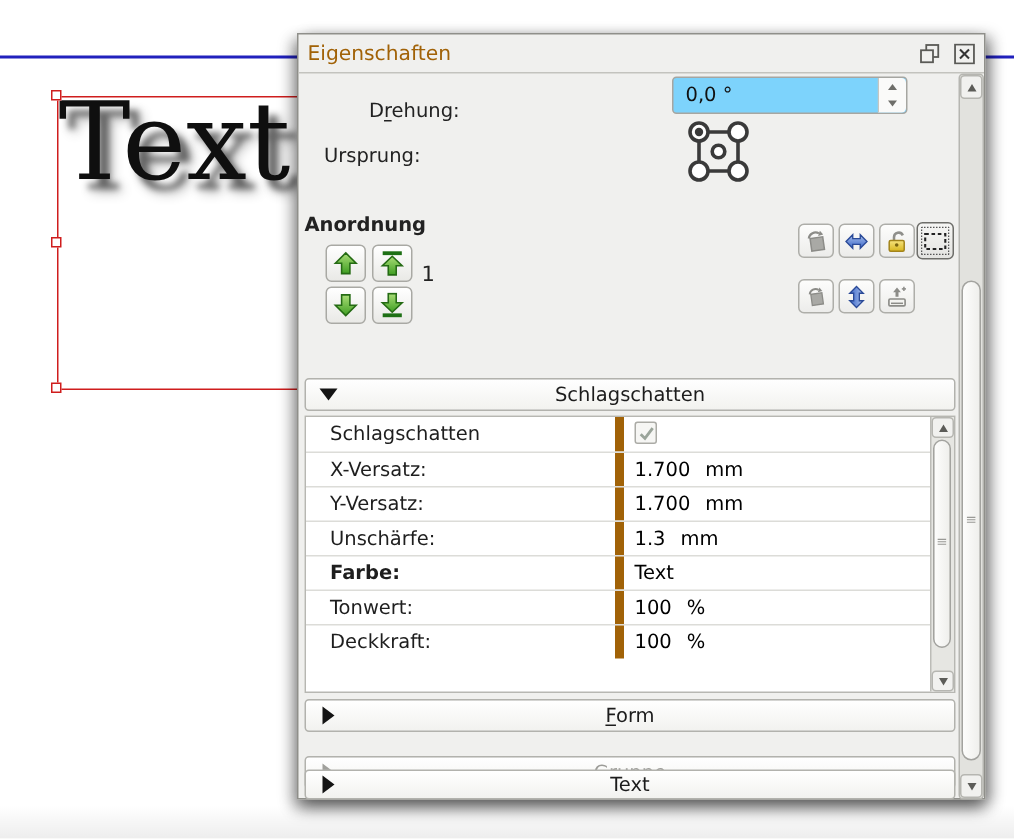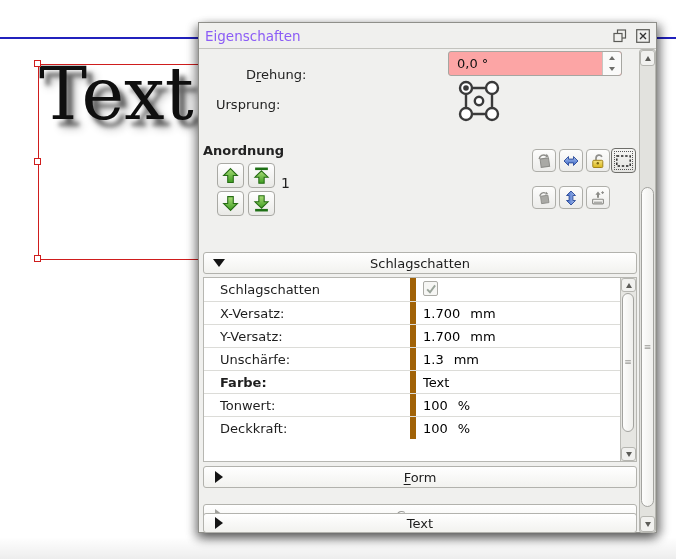--- a/index.html
+++ b/index.html
@@ -18,31 +18,31 @@
   .bottom-fade { position:absolute; left:0; bottom:0; width:676px; height:22px;
     background:linear-gradient(rgba(0,0,0,0),rgba(0,0,0,.07)); z-index:0; }
 
   
   .panel { position:absolute; left:198px; top:22px; width:459px; height:511px;
     background:#f0f0ee; border:1px solid #8f8f8a; z-index:5;
     box-shadow:0 6px 10px rgba(0,0,0,.40), -4px 4px 9px rgba(0,0,0,.22), 5px 2px 9px rgba(0,0,0,.28);
     font-size:13px; color:#1c1c1c; }
   .titlebar { position:absolute; left:0; top:0; width:100%; height:26px;
     border-bottom:1px solid #c3c3be; display:flex; align-items:center; padding:0 6px; }
-  .title { font-size:13.5px; color:#8b5cf6; }
+  .title { font-size:13.5px; color:#a16207; }
   .tb-icons { margin-left:auto; display:flex; gap:9px; align-items:center; }
   .tb-btn { width:14px; height:14px; display:flex; align-items:center; justify-content:center; cursor:default; }
 
   .label { position:absolute; color:#222; }
   .mn { text-decoration:underline; text-underline-offset:2px; }
   .bold { font-weight:bold; }
 
   
-  .spinfield { position:absolute; left:249px; top:28px; width:174px; height:25px;
-    background:#fca5a5; border:1px solid #a6a6a1; border-radius:3px; display:flex; }
+  .spinfield { position:absolute; left:249px; top:28px; width:157px; height:25px;
+    background:#7dd3fc; border:1px solid #a6a6a1; border-radius:3px; display:flex; }
   .spinfield .val { flex:1; padding:4px 0 0 8px; color:#111; }
   .spinner { width:19px; border-left:1px solid #c6c6c1; background:#fafaf9;
     border-radius:0 3px 3px 0; display:flex; flex-direction:column; }
   .spinner > div { flex:1; display:flex; align-items:center; justify-content:center; }
   .spin-up-t { width:0; height:0; border-left:3px solid transparent; border-right:3px solid transparent; border-bottom:4px solid #6e6e6a; }
   .spin-dn-t { width:0; height:0; border-left:3px solid transparent; border-right:3px solid transparent; border-top:4px solid #6e6e6a; }
 
   
   .tool-btn { position:absolute; width:27px; height:25px; border:1px solid #a9a9a4; border-radius:4px;
     background:linear-gradient(#ffffff,#e9e9e6); display:flex; align-items:center; justify-content:center; }

